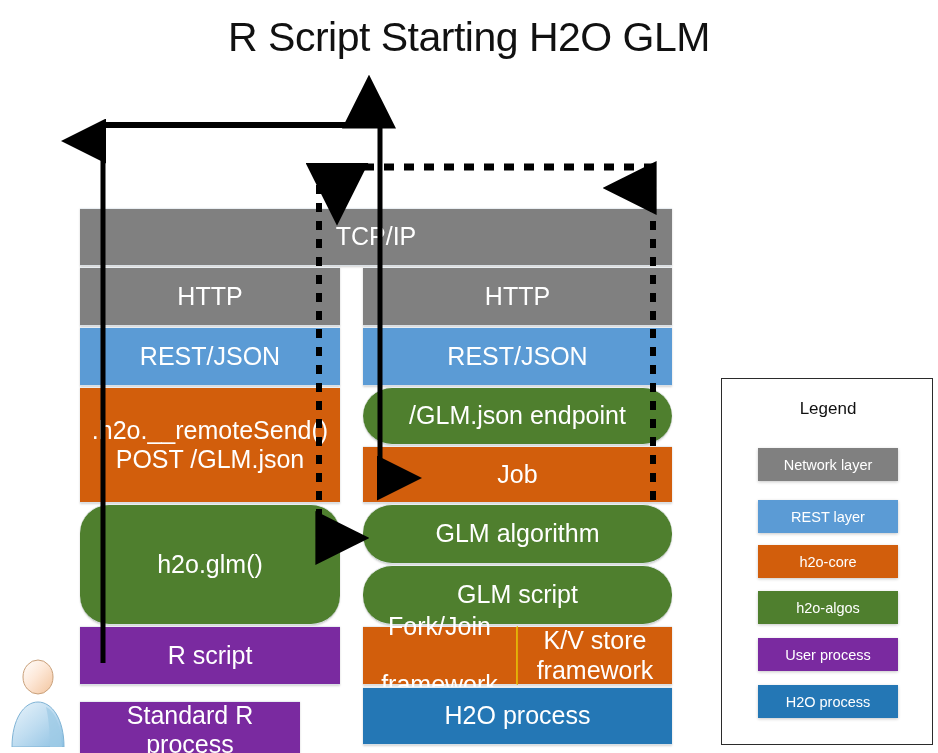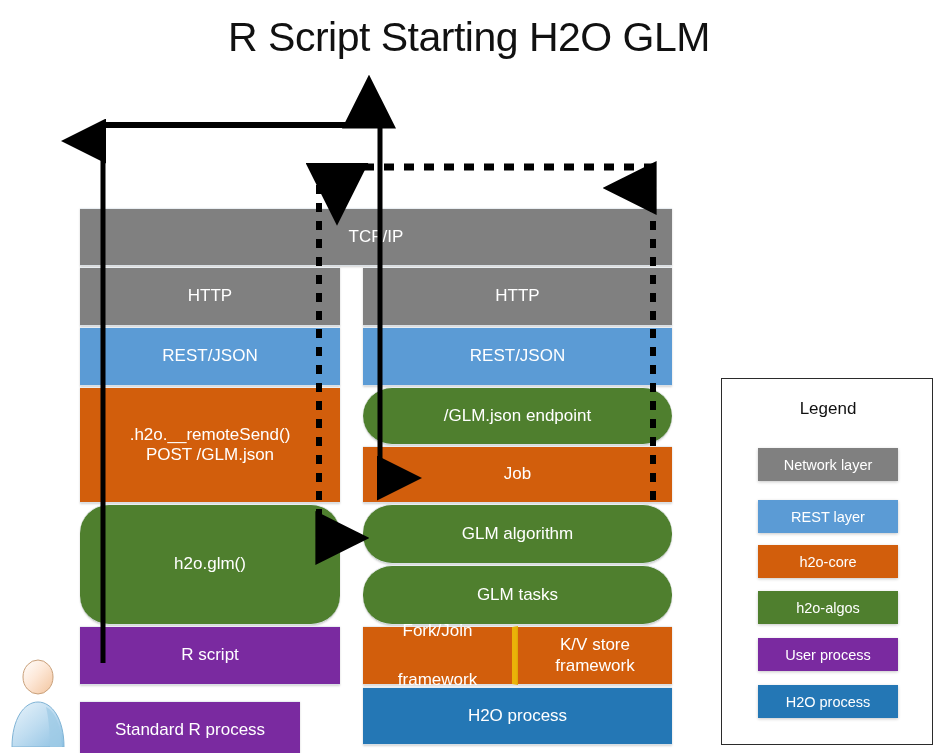--- a/index.html
+++ b/index.html
@@ -25,21 +25,21 @@
 
   
   .block{
     position:absolute;
     box-sizing:border-box;
     display:flex;
     align-items:center;
     justify-content:center;
     text-align:center;
     color:#ffffff;
-    font-size:17px;
+    font-size:25px;
     line-height:1.18;
     border-top:1px solid #e9eef2;
     border-bottom:1px solid #d9dfe4;
     box-shadow:0 1px 2px rgba(0,0,0,0.18);
     padding:0 6px;
     font-family:"Liberation Sans", sans-serif;
   }
   .block span{display:block;}
 
   .c-net   {background:#808080;}
@@ -125,24 +125,24 @@
 
   <div class="block c-core" style="left:363px;top:446px;width:309px;height:57px;">
     <span>Job</span>
   </div>
 
   <div class="block c-algos" style="left:363px;top:504px;width:309px;height:60px;">
     <span>GLM algorithm</span>
   </div>
 
   <div class="block c-algos" style="left:363px;top:565px;width:309px;height:60px;">
-    <span>GLM tasks</span>
-  </div>
-
-  <div class="block c-core" style="left:363px;top:626px;width:155px;height:59px;flex-direction:column;border-right:6px solid #eab308;gap:28px;">
+    <span>GLM script</span>
+  </div>
+
+  <div class="block c-core" style="left:363px;top:626px;width:155px;height:59px;flex-direction:column;border-right:2px solid #eab308;gap:28px;">
     <span>Fork/Join</span>
     <span>framework</span>
   </div>
 
   <div class="block c-core" style="left:518px;top:626px;width:154px;height:59px;flex-direction:column;">
     <span>K/V store</span>
     <span>framework</span>
   </div>
 
   <div class="block c-h2o" style="left:363px;top:687px;width:309px;height:58px;">

